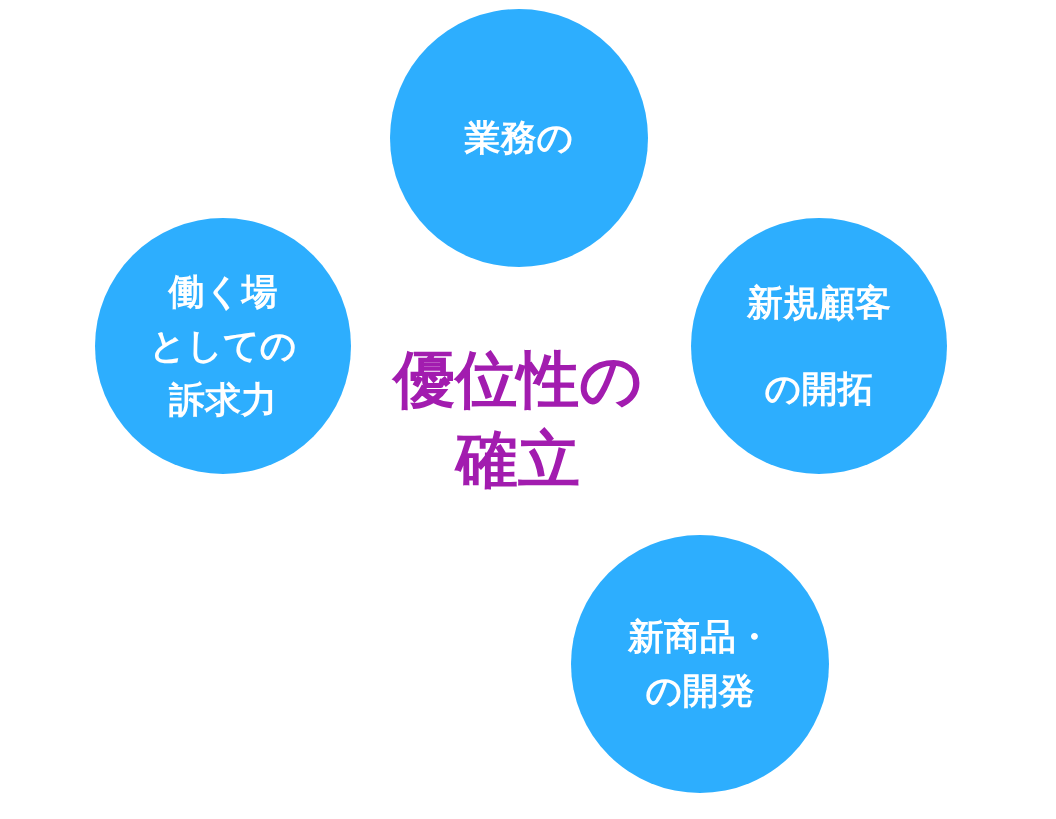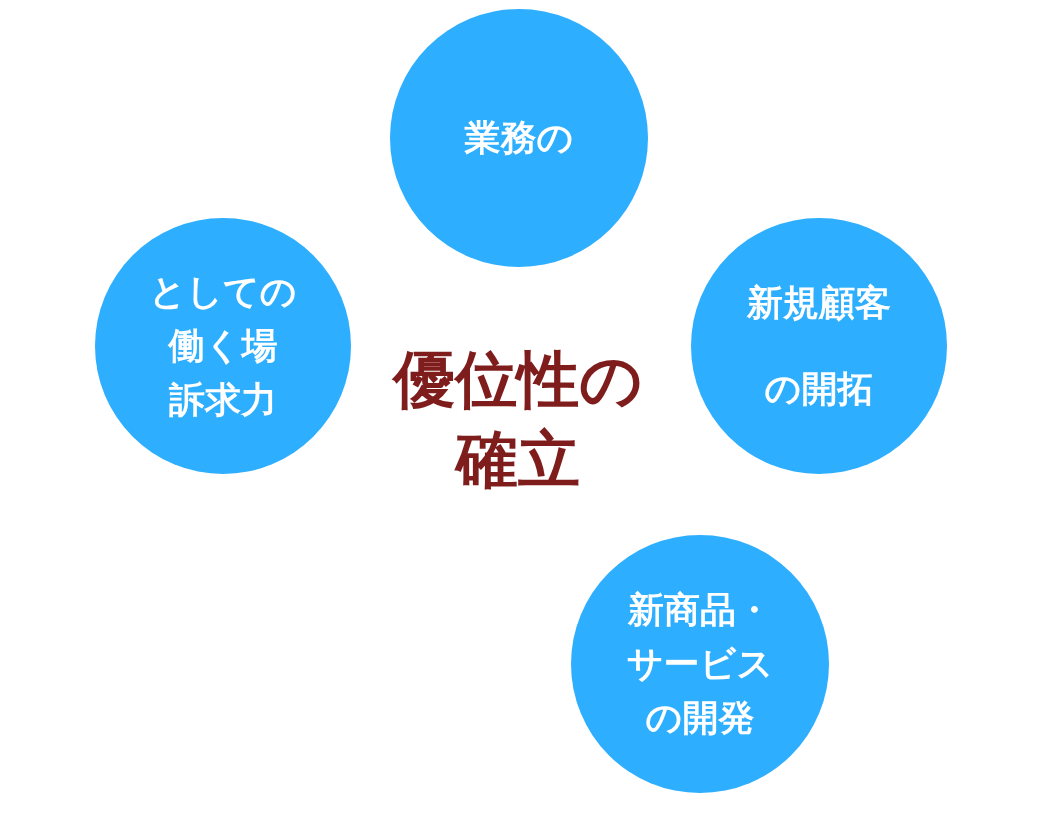--- a/index.html
+++ b/index.html
@@ -33,21 +33,21 @@
       line-height: 54px;
       letter-spacing: 0px;
       white-space: nowrap;
     }
     .center-label {
       position: absolute;
       left: 348px;
       top: 340px;
       width: 340px;
       text-align: center;
-      color: #7f1d1d;
+      color: #a21caf;
       font-weight: bold;
     }
     .center-label .line {
       display: block;
       font-size: 62px;
       line-height: 80px;
       white-space: nowrap;
     }
   </style>
 </head>
@@ -59,28 +59,27 @@
     <span class="line">業務の</span>
   </div>
 
   <div class="node" style="left:691px; top:218px; width:256px; height:256px;gap:32px;">
     <span class="line">新規顧客</span>
     <span class="line">の開拓</span>
   </div>
 
   <div class="node" style="left:571px; top:535px; width:258px; height:258px;">
     <span class="line">新商品・</span>
-    <span class="line">サービス</span>
     <span class="line">の開発</span>
   </div>
 
 
   <div class="node" style="left:95px; top:218px; width:256px; height:256px;">
+    <span class="line">働く場</span>
     <span class="line">としての</span>
-    <span class="line">働く場</span>
     <span class="line">訴求力</span>
   </div>
 
   <div class="center-label">
     <span class="line">優位性の</span>
     <span class="line">確立</span>
   </div>
 
 </div>
 

